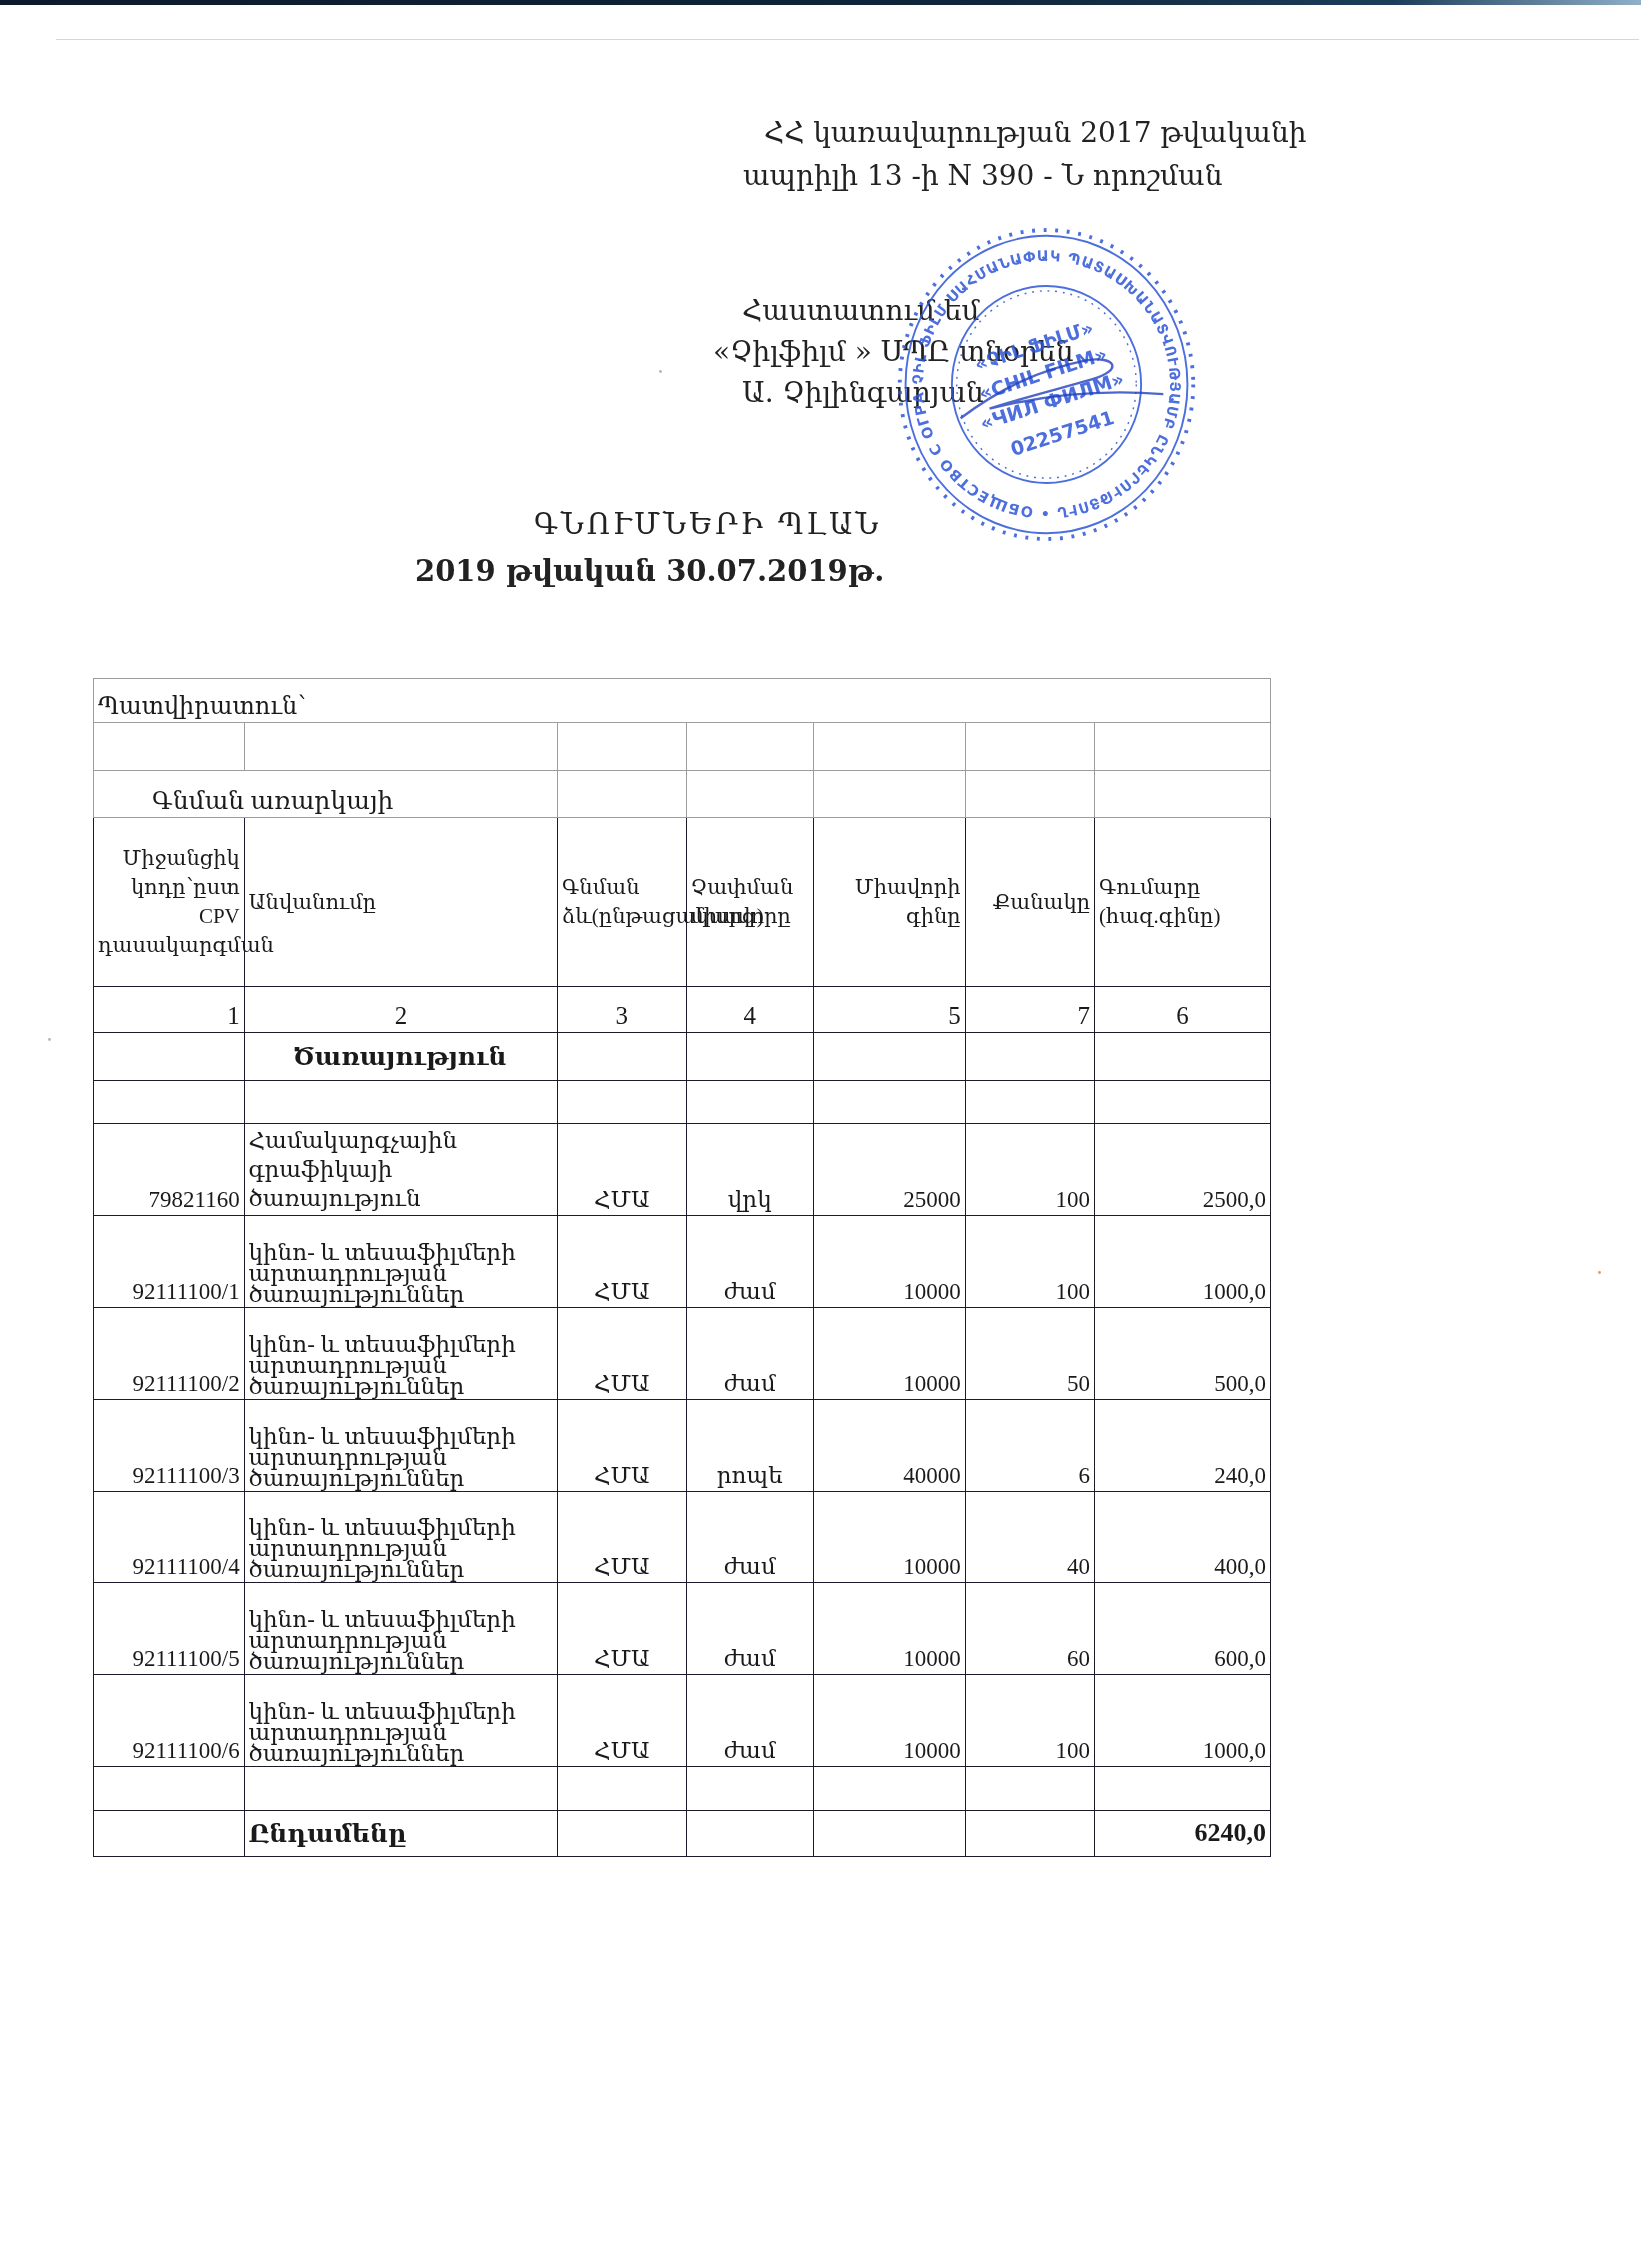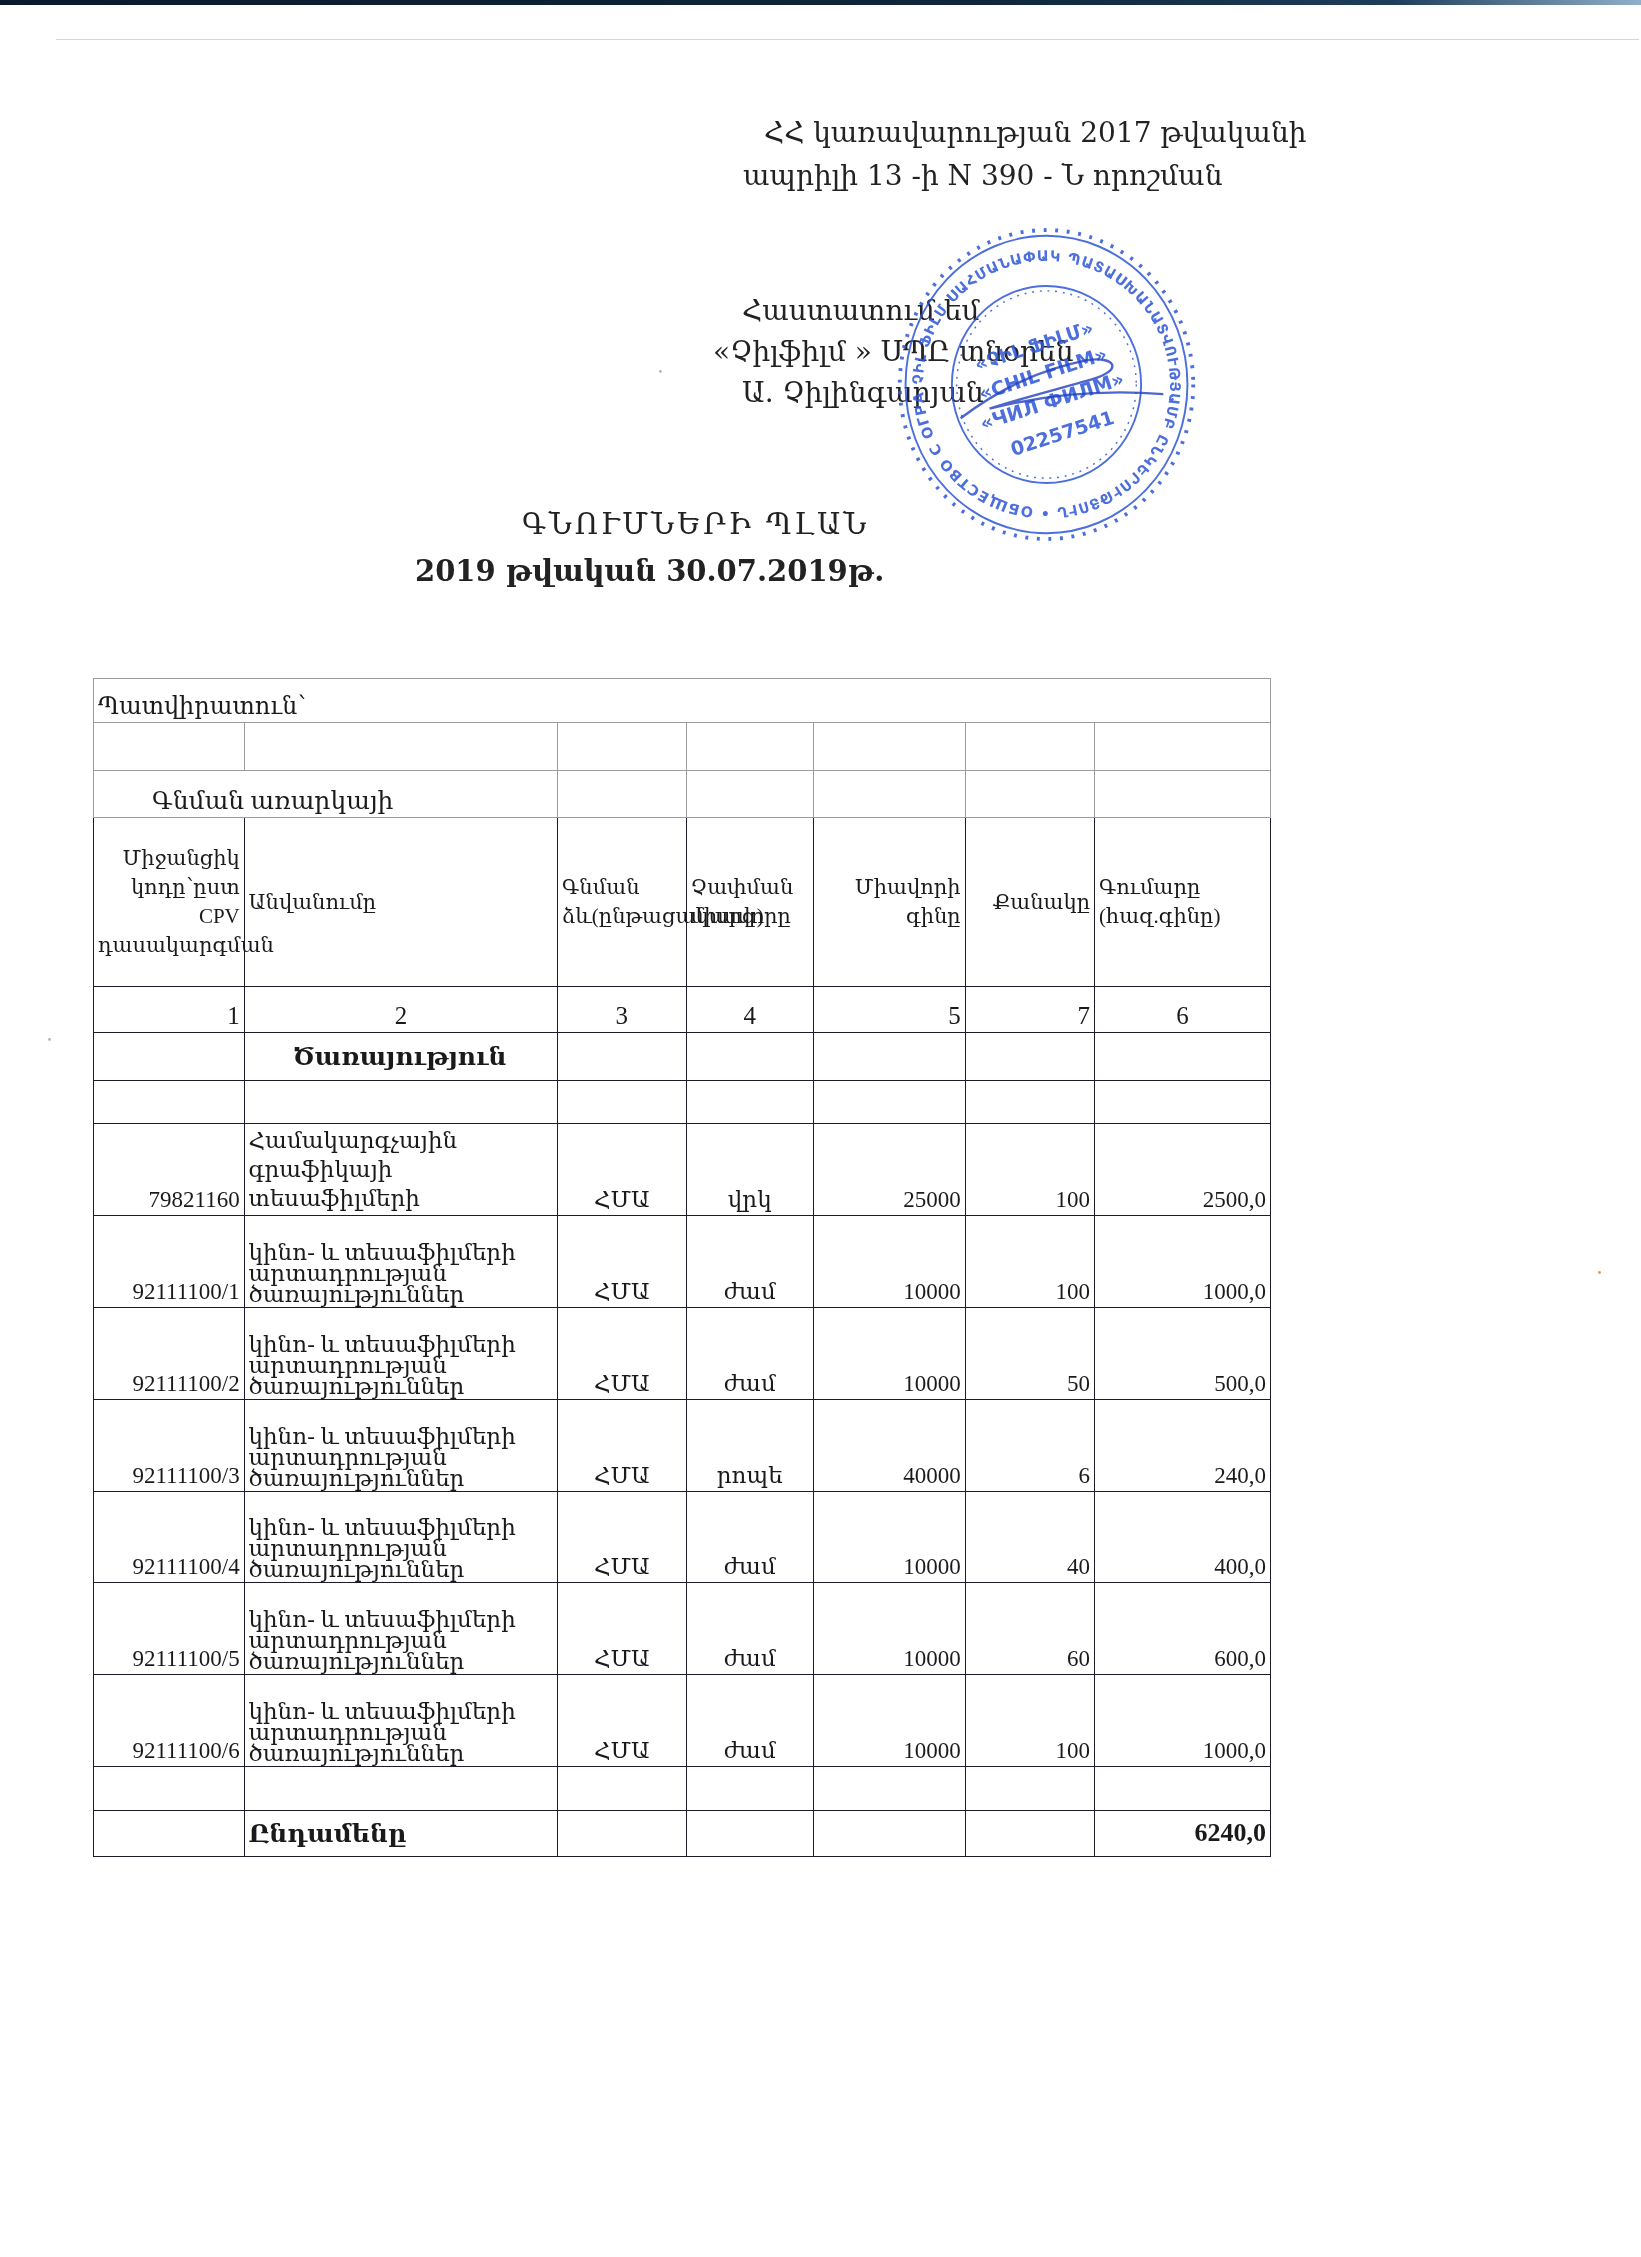--- a/index.html
+++ b/index.html
@@ -15,21 +15,21 @@
   .approval .l1 { padding-left:21px; }
   .approval .l2 { padding-left:0; }
 
   .confirm { position:absolute; left:713px; top:290px; font-size:28px; line-height:41px; color:#222; text-align:center; width:290px; }
   .confirm .c1 { text-align:left; padding-left:29px; }
   .confirm .c2 { text-align:left; white-space:nowrap; }
   .confirm .c3 { text-align:left; padding-left:29px; }
 
   .stamp { position:absolute; left:893px; top:225px; width:307px; height:319px; }
 
-  .title { position:absolute; left:522px; top:507px; font-size:29px; letter-spacing:2.9px; color:#222; }
+  .title { position:absolute; left:534px; top:507px; font-size:29px; letter-spacing:2.9px; color:#222; }
   .subtitle { position:absolute; left:415px; top:554px; font-size:29px; font-weight:bold; color:#222; }
 
   table.plan { position:absolute; left:93px; top:678px; width:1178px; border-collapse:collapse; table-layout:fixed;
     font-family:"Liberation Serif","DejaVu Serif",serif; font-size:23px; }
   table.plan td { border:1px solid #9c9c9c; padding:1.9px 3.9px; vertical-align:bottom; }
   table.plan col.c1 { width:149px; }
   table.plan col.c2 { width:310px; }
   table.plan col.c3 { width:127px; }
   table.plan col.c4 { width:126px; }
   table.plan col.c5 { width:150px; }
@@ -164,21 +164,21 @@
         <td></td>
         <td></td>
         <td></td>
         <td></td>
         <td></td>
         <td></td>
   </tr>
 
   <tr class="body item1">
     <td class="right cpv">79821160</td>
-    <td class="name" style="font-size:23px;line-height:29px;">Համակարգչային գրաֆիկայի տեսաֆիլմերի</td>
+    <td class="name" style="font-size:23px;line-height:29px;">Համակարգչային գրաֆիկայի ծառայություն</td>
     <td class="center">ՀՄԱ</td>
     <td class="center">վրկ</td>
     <td class="right">25000</td>
     <td class="right">100</td>
     <td class="right">2500,0</td>
   </tr>
   <tr class="body item">
     <td class="right cpv">92111100/1</td>
     <td class="name">կինո- և տեսաֆիլմերի արտադրության ծառայություններ</td>
     <td class="center">ՀՄԱ</td>

